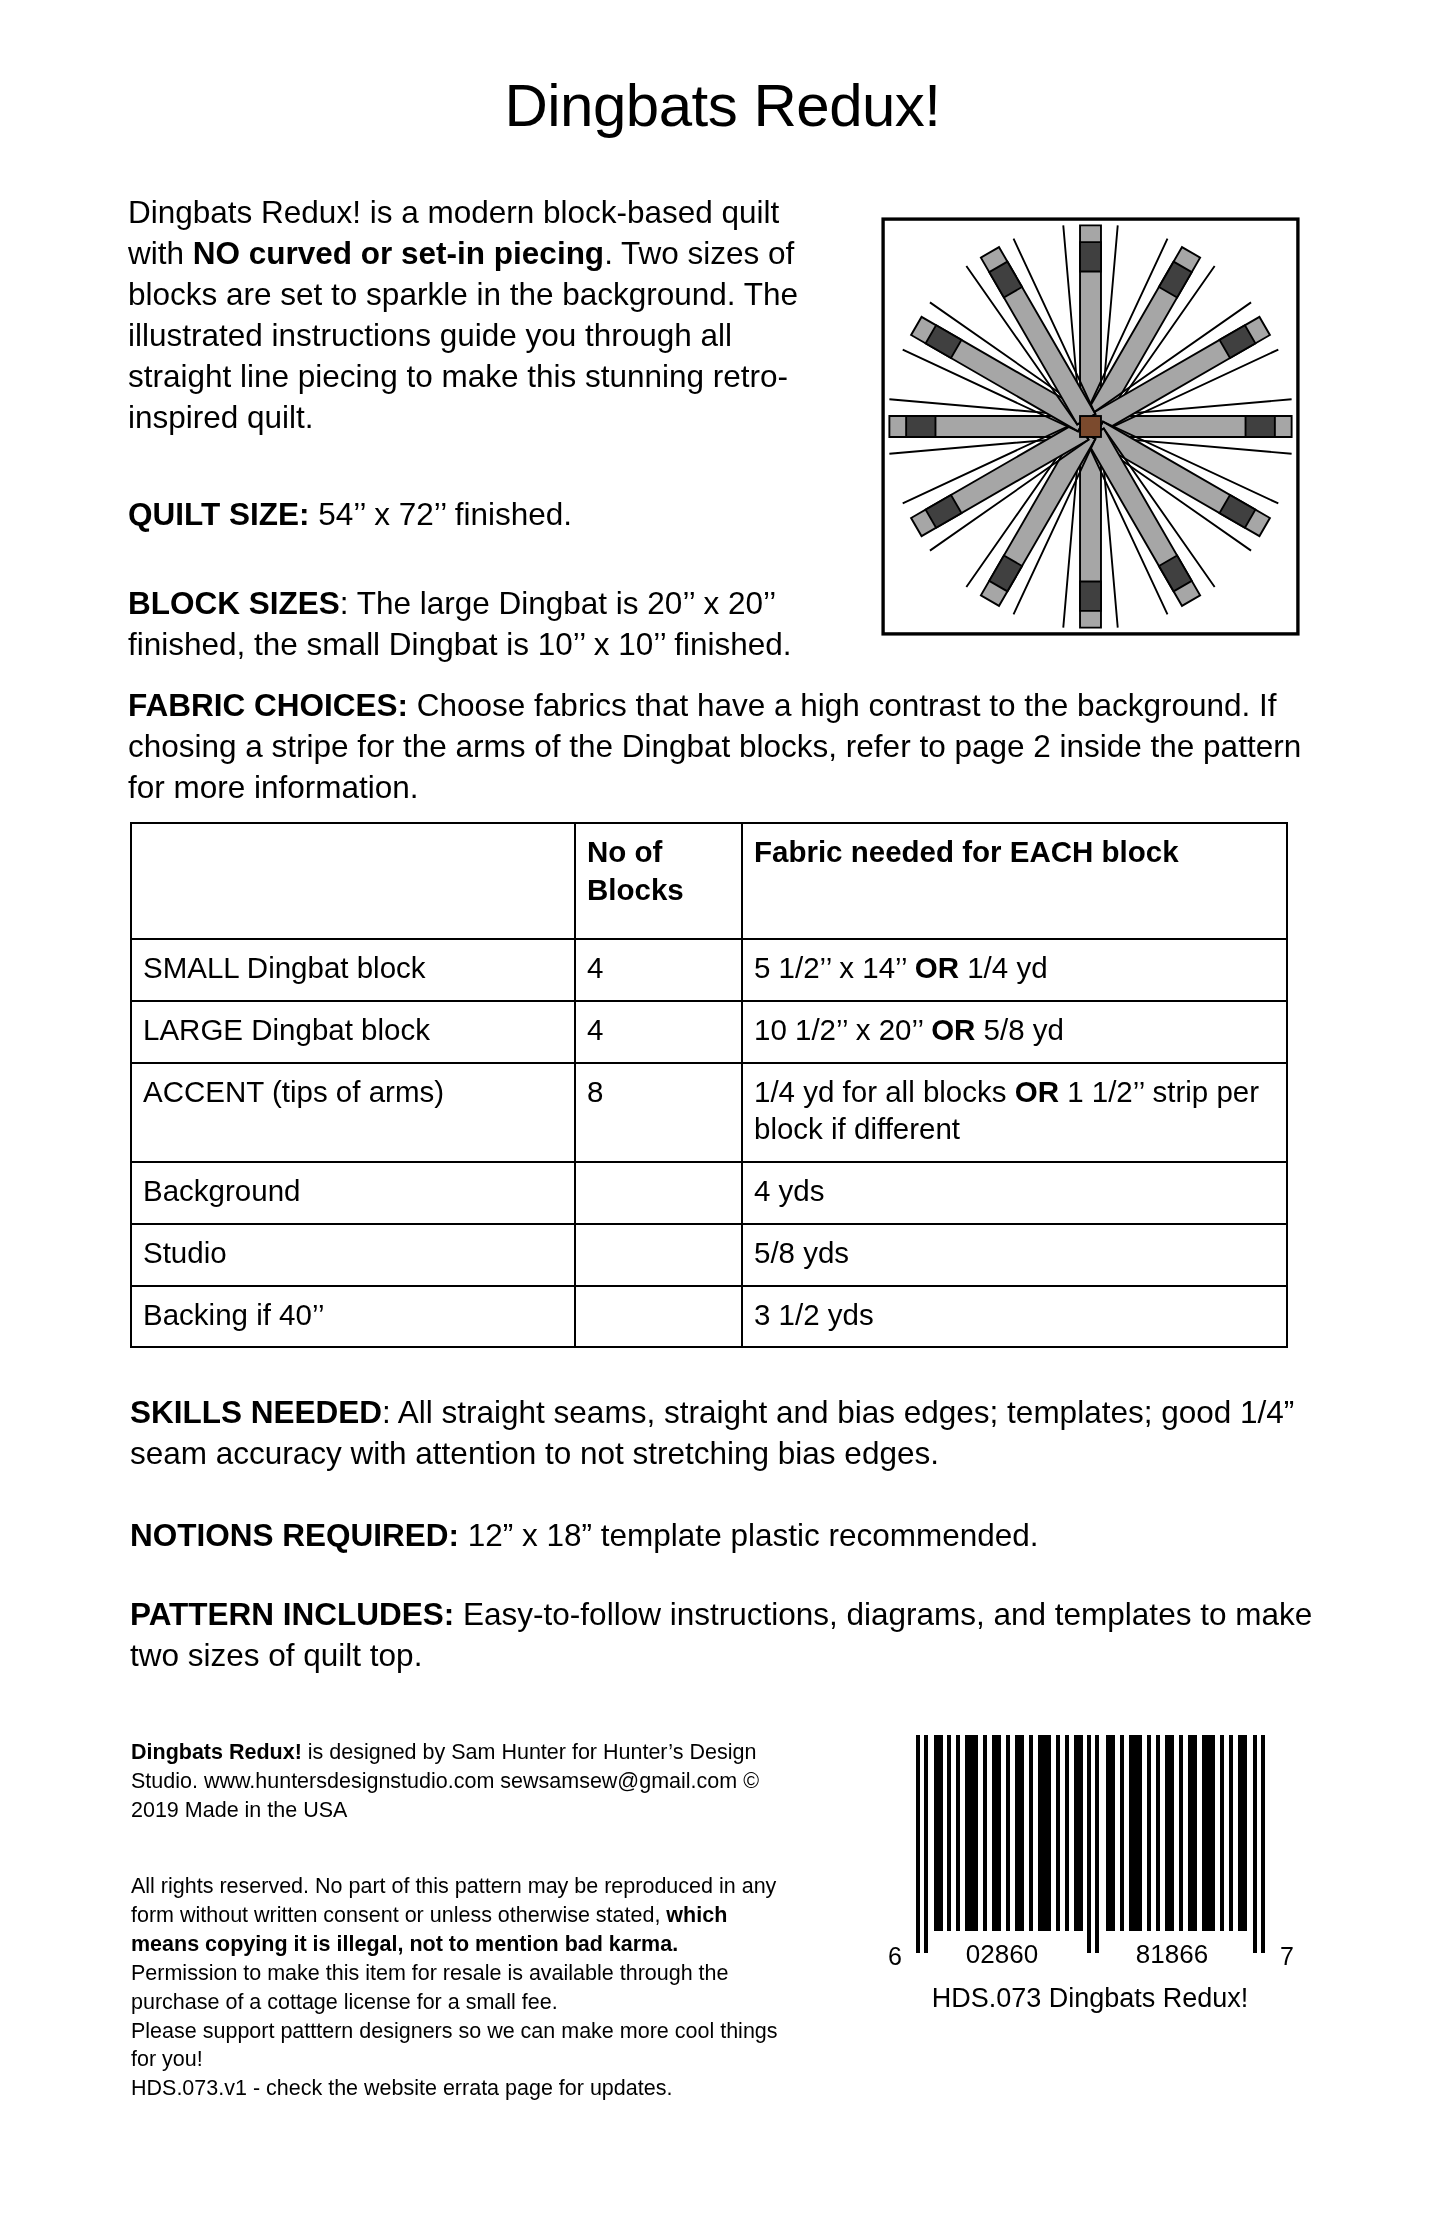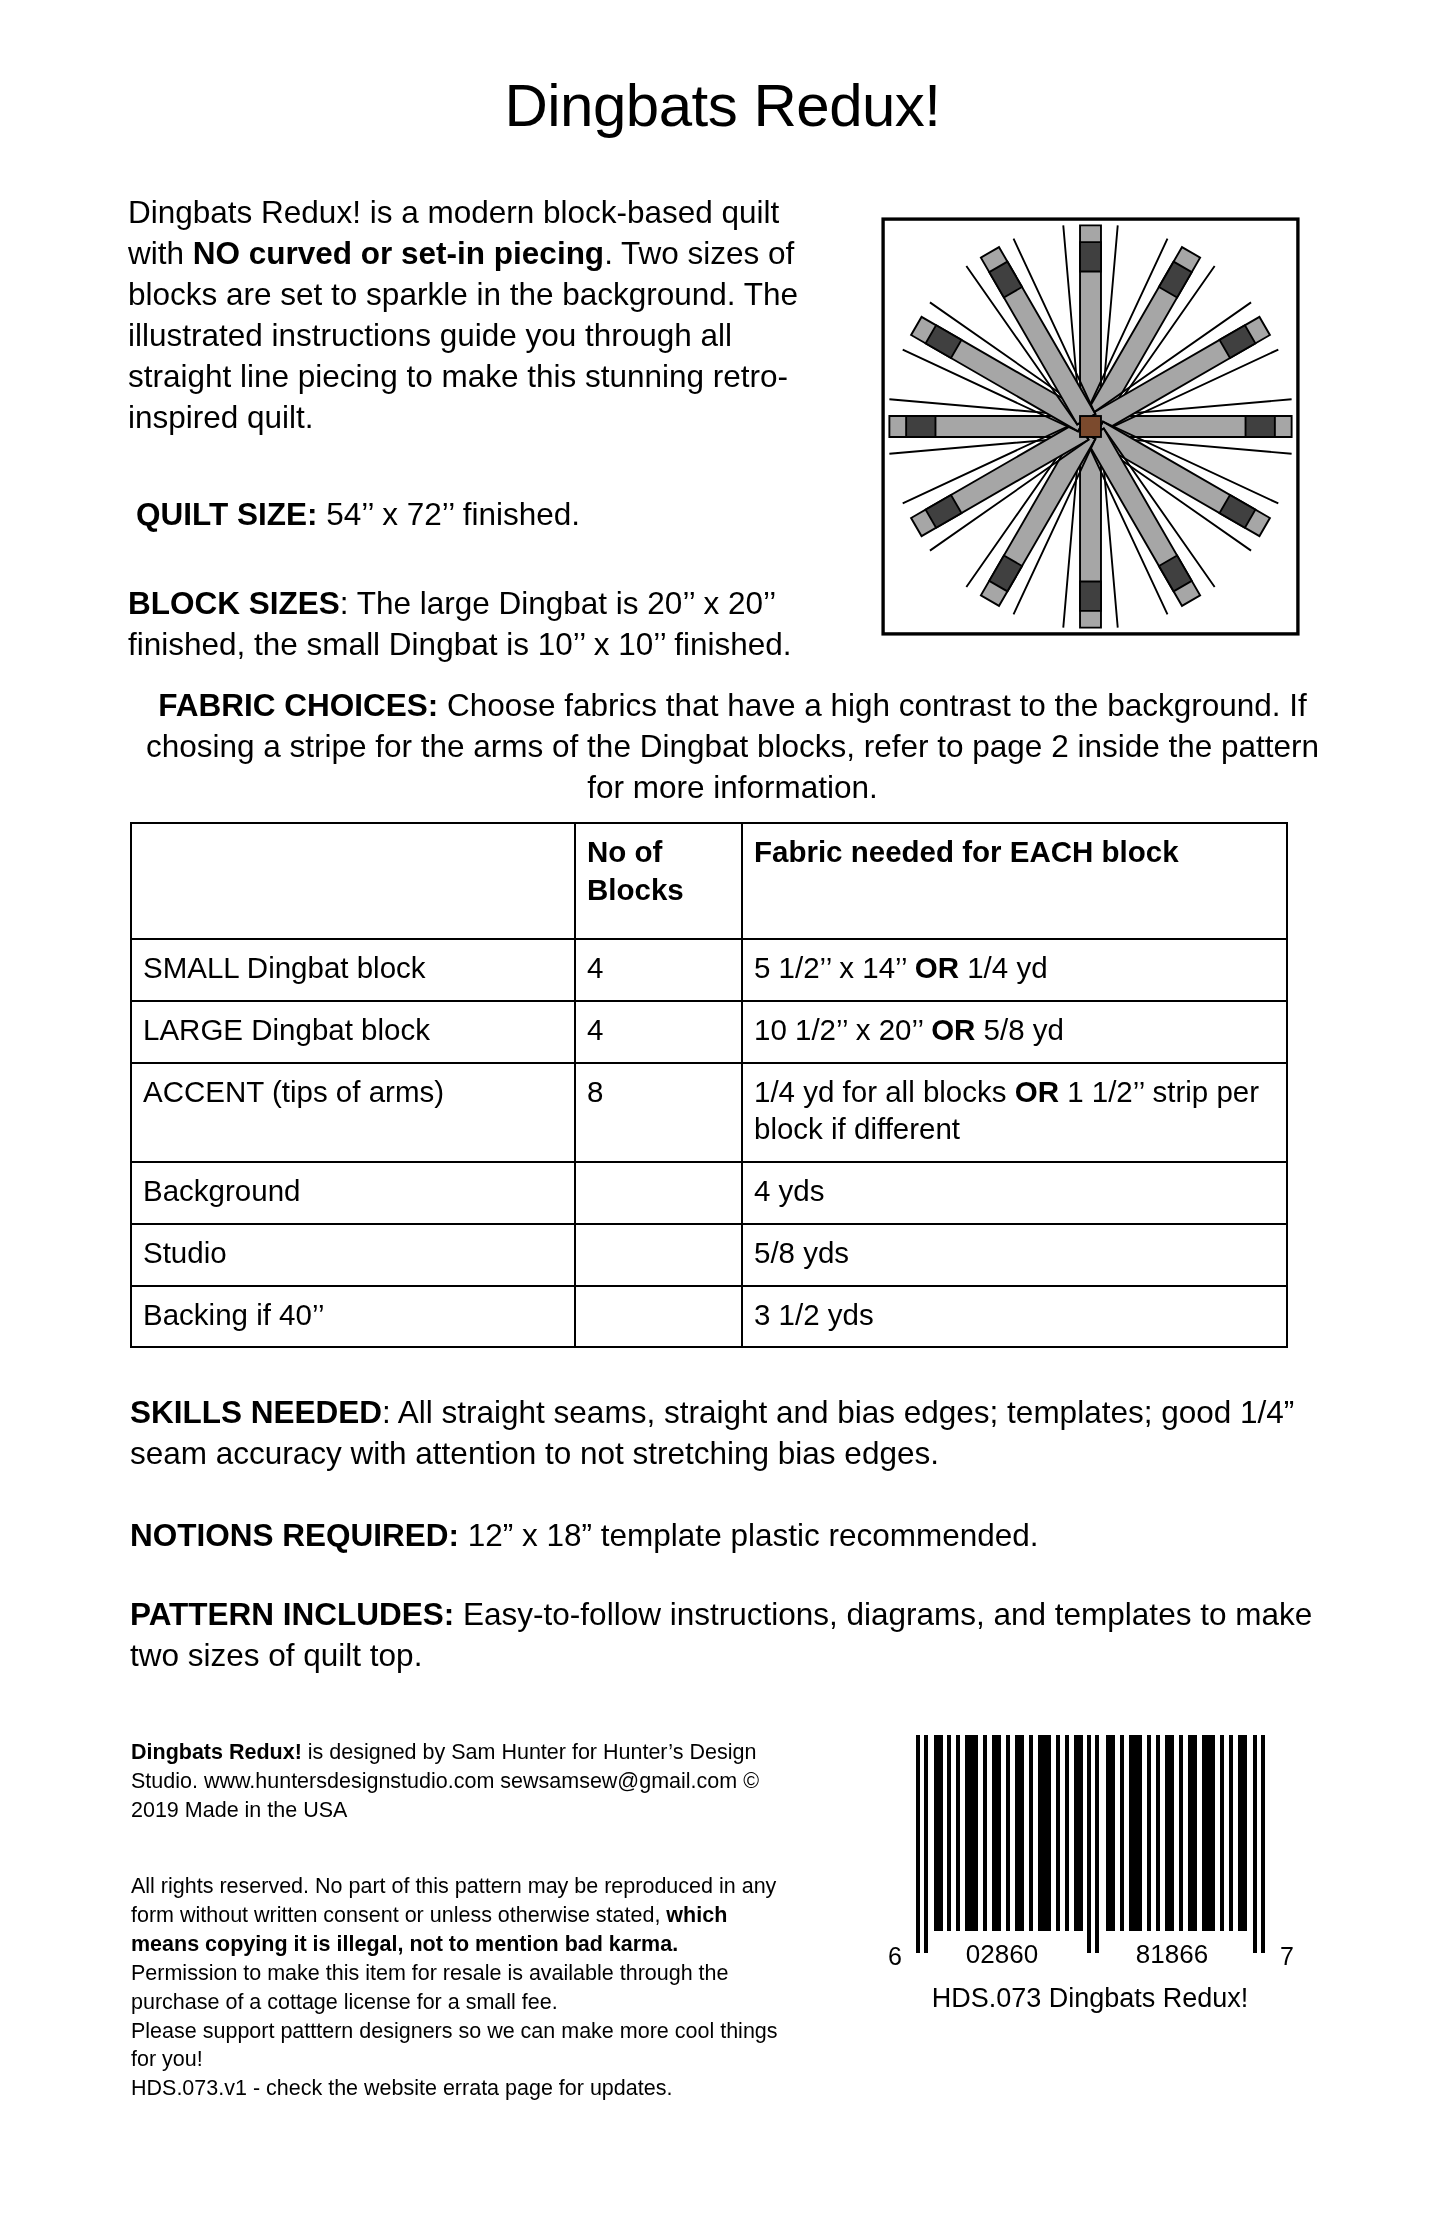--- a/index.html
+++ b/index.html
@@ -54,23 +54,23 @@
   .quilt-fig svg { display:block; width:100%; height:100%; }
 
   
   .para {
     position: absolute;
     font-size: 31.5px;
     line-height: 1.30;
   }
   .para b, .intro b, .lead { font-weight: 700; }
 
-  .p-quilt-size { left: 128px; top: 494px; width: 740px; margin-left: 8px; }
+  .p-quilt-size { left: 128px; top: 494px; width: 740px; }
   .p-block-size { left: 128px; top: 583px; width: 700px; }
-  .p-fabric     { left: 140px; top: 685px; width: 1185px; text-align: center; }
+  .p-fabric     { left: 128px; top: 685px; width: 1185px; }
 
   
   .tbl-wrap {
     position: absolute;
     left: 130px;
     top: 822px;
     width: 1158px;
   }
   table.specs {
     border-collapse: collapse;

